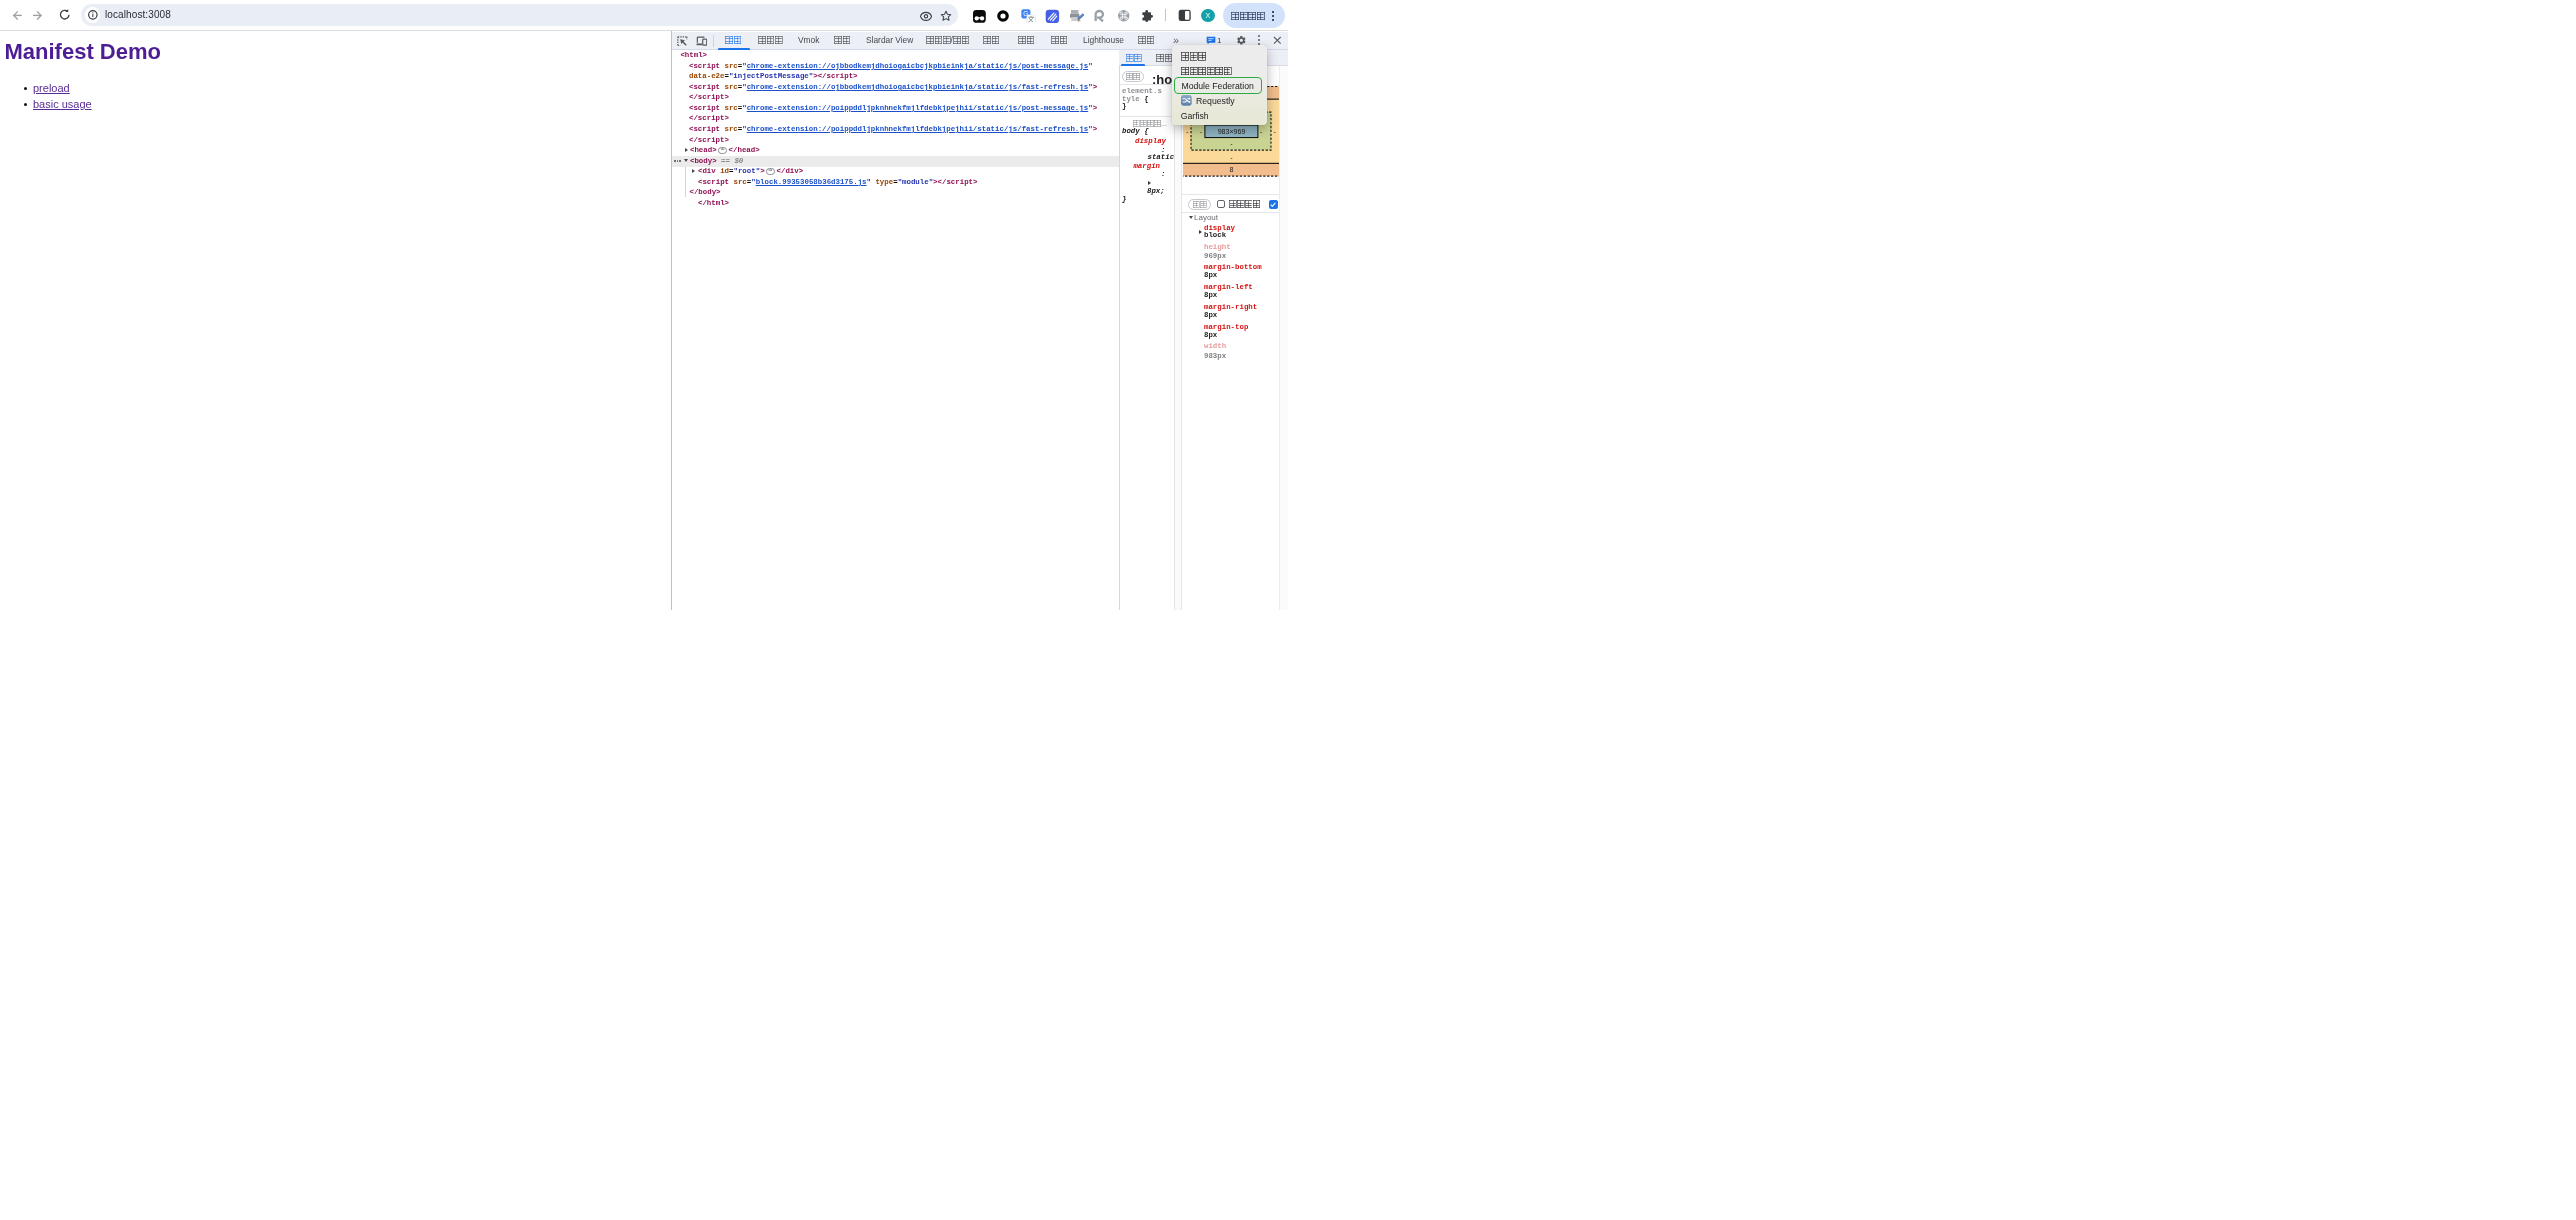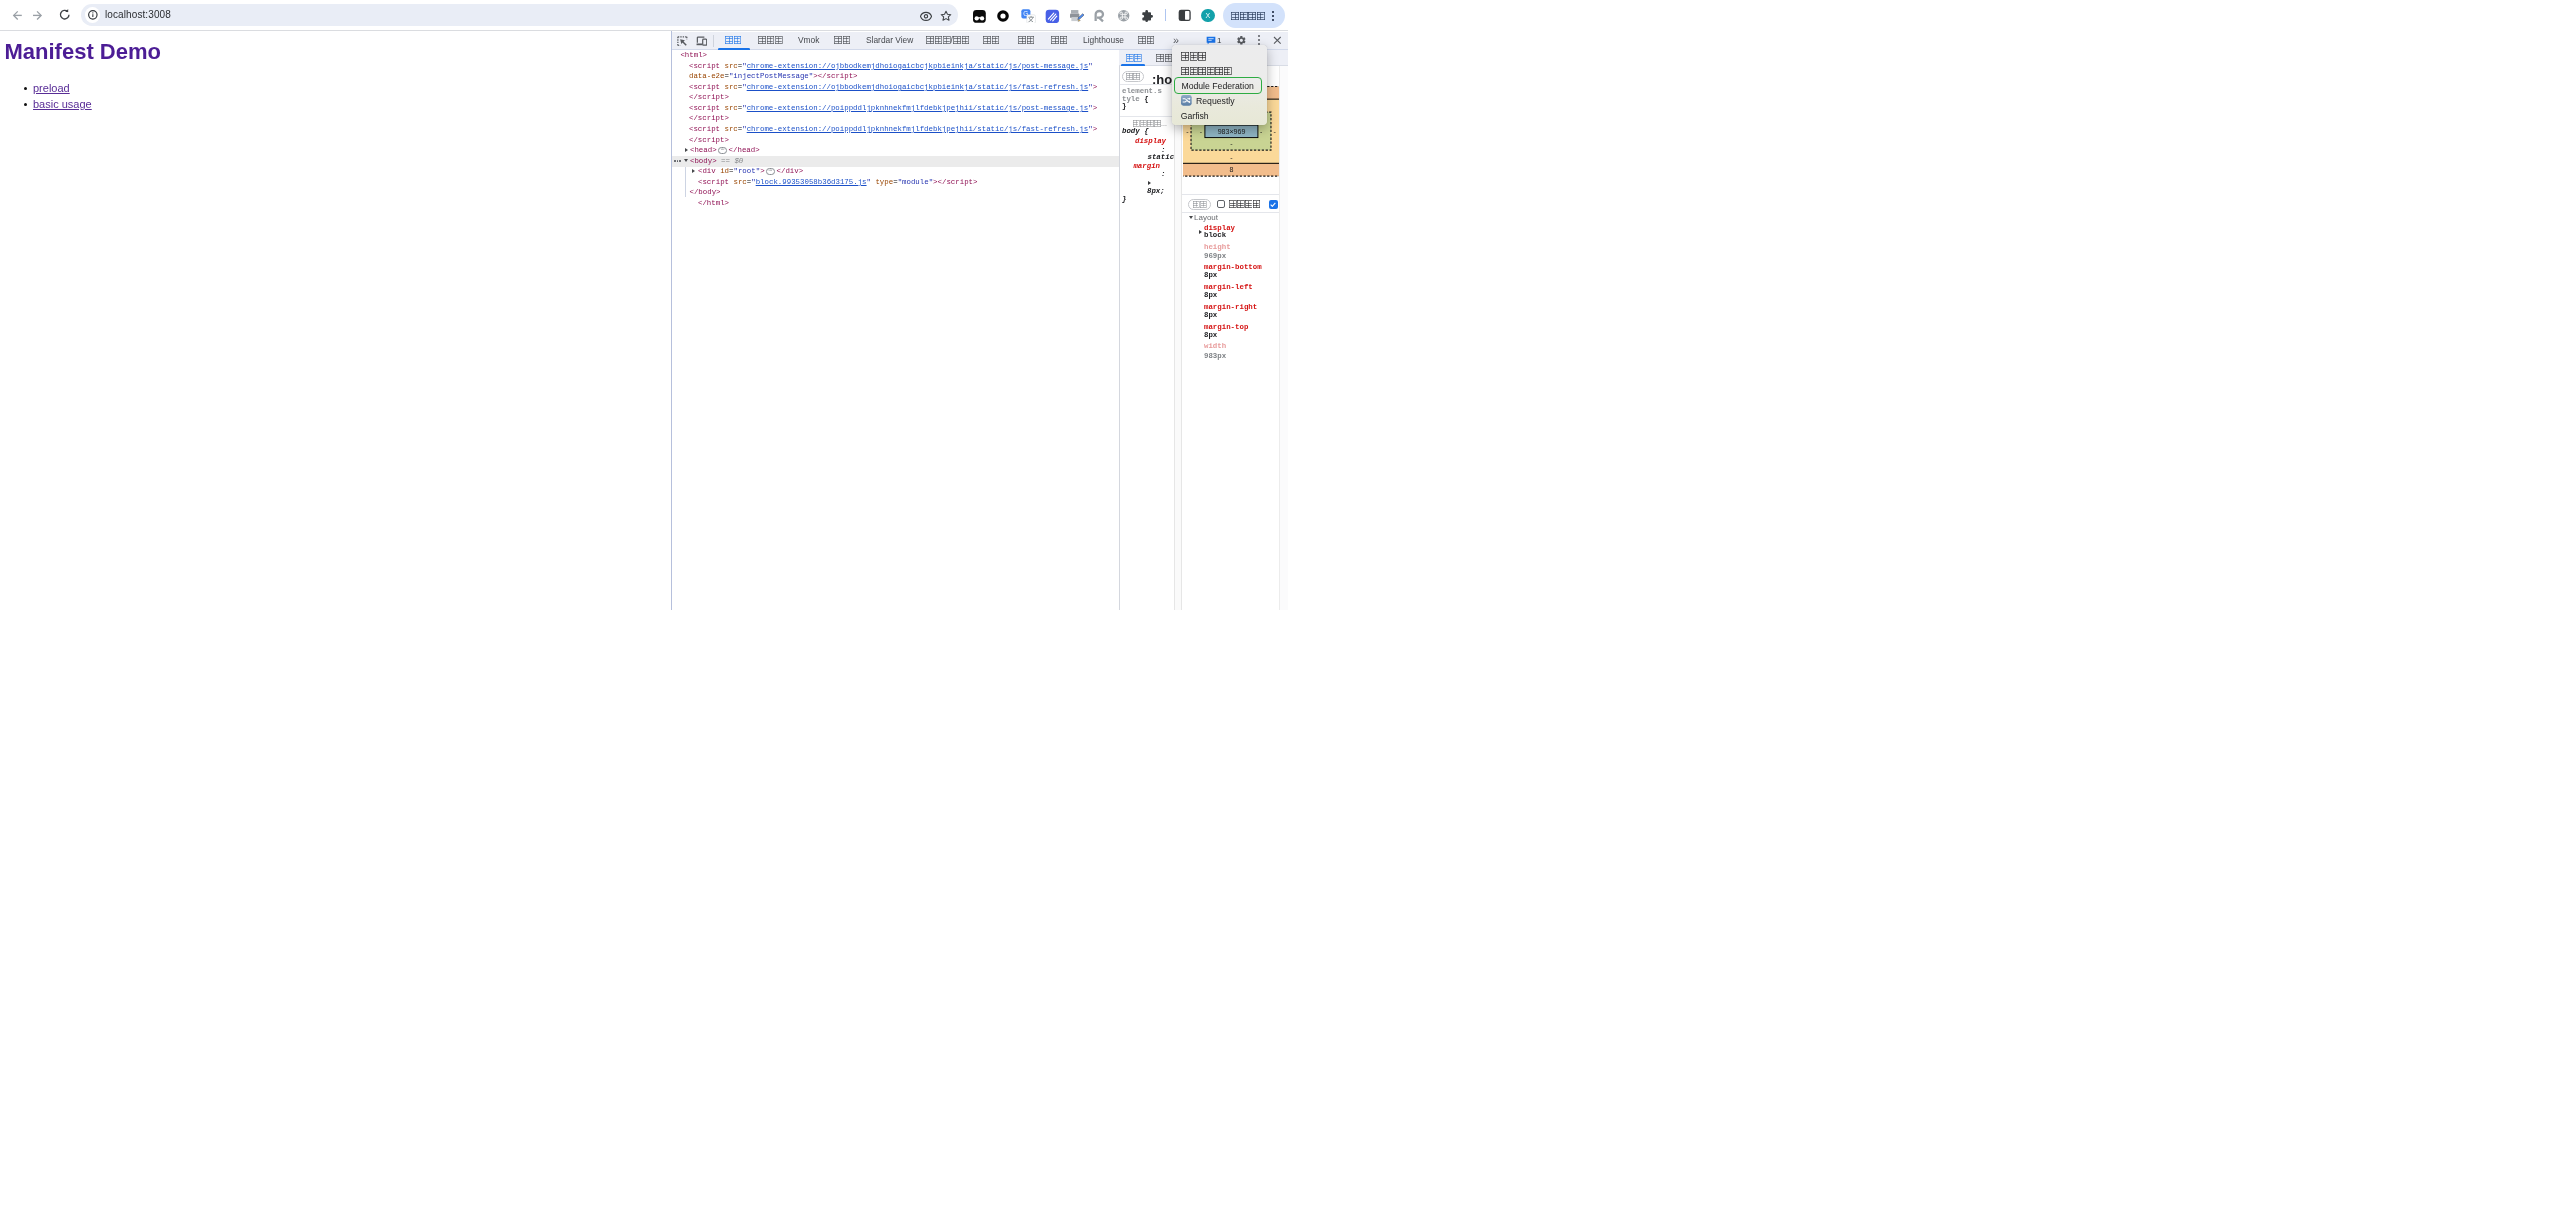--- a/index.html
+++ b/index.html
@@ -29,21 +29,21 @@
   .bullet { position:absolute; width:3.4px; height:3.4px; border-radius:50%; background:#111; }
   
   #devtools { position:absolute; left:671px; top:31px; width:617px; height:579px; background:#fff; border-left:0.7px solid #b6c0dc; }
   #dttoolbar { position:absolute; left:672px; top:32px; width:616px; height:17.6px; background:#edeff6; border-bottom:0.7px solid #d2d9ea; }
   .dttab { position:absolute; top:0; height:17.5px; line-height:17.5px; font-size:8.4px; color:#45484d; }
   #eltab { color:#1a73e8; }
   #eltabline { position:absolute; background:#1a73e8; height:1.7px; border-radius:1.3px 1.3px 0 0; }
   
   #elements { position:absolute; left:672px; top:50px; width:447px; height:560px; background:#fff;
      font-family:"Liberation Mono", monospace; font-size:7.4px; white-space:pre; }
-  .ln { position:absolute; height:10.5px; line-height:10.5px; }
+  .ln { position:absolute; height:10.5px; line-height:10.5px;font-weight:bold; }
   .tag { color:#8f1053; }
   .attr { color:#994500; }
   .val { color:#2433b0; }
   .lnk { color:#1b50c8; text-decoration:underline; }
   .dots { display:inline-block; margin:0 1.3px; width:9.4px; height:6.4px; border:0.7px solid #8a8f94; border-radius:3.4px; color:#5f6368;
      line-height:4px; font-size:6px; text-align:center; vertical-align:0.7px; letter-spacing:0.3px;}
   #bodyrow { position:absolute; left:0; width:447px; height:10.5px; background:#ebebeb; }
   
   #sidebar { position:absolute; left:1119px; top:50px; width:169px; height:560px; background:#fff; }
   #sbtabs { position:absolute; left:1119px; top:50px; width:169px; height:16px; background:#edeff6; border-bottom:0.7px solid #d8dce5; }

